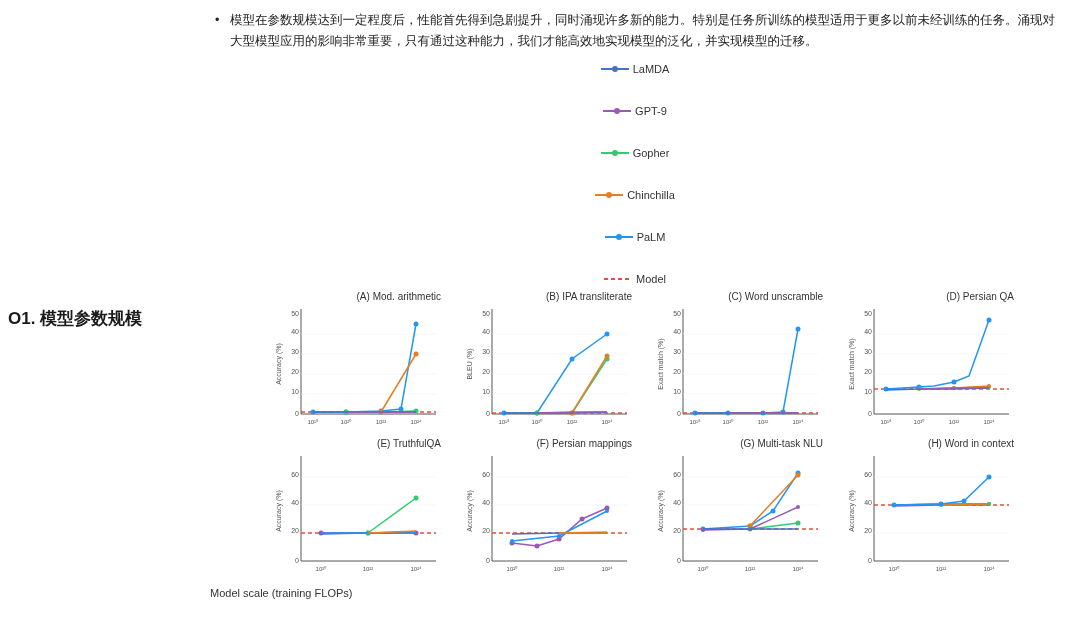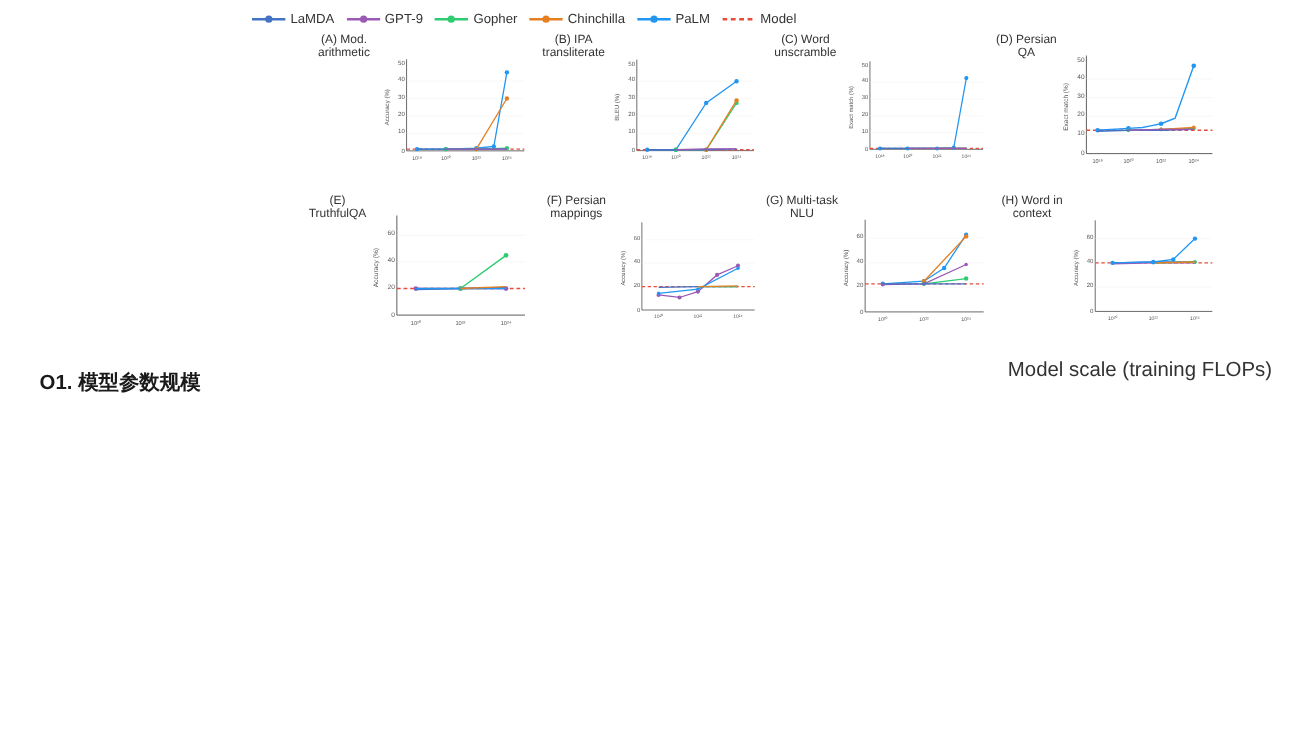--- a/index.html
+++ b/index.html
@@ -11,21 +11,21 @@
       overflow: hidden;
       display: flex;
     }
 
     .left-panel {
       width: 200px;
       min-width: 200px;
       display: flex;
       flex-direction: column;
       justify-content: space-around;
-      padding: 60px 20px 40px 33px;
+      padding: 60px 20px 40px 8px;
     }
 
     .section-label {
       font-size: 17px;
       font-weight: bold;
       color: #1a1a1a;
     }
 
     .right-panel {
       flex: 1;
@@ -47,25 +47,26 @@
     .intro-text::before {
       content: '•';
       position: absolute;
       left: 5px;
       top: 0;
     }
 
     .legend {
       display: flex;
       align-items: center;
-      gap: 10px;
+      gap: 30px;
       font-size: 11px;
       color: #333;
       margin-bottom: 6px;
       flex-wrap: wrap;
+      flex-direction: column;
     }
 
     .legend-item {
       display: flex;
       align-items: center;
       gap: 4px;
     }
 
     .charts-container {
       display: flex;
@@ -74,22 +75,22 @@
     }
 
     .charts-row {
       display: flex;
       gap: 6px;
       justify-content: center;
     }
 
     .chart-wrapper {
       display: flex;
-      flex-direction: row;
-      align-items: flex-start;
+      flex-direction: column;
+      align-items: flex-end;
       width: 185px;
     }
 
     .chart-title {
       font-size: 10px;
       color: #333;
       margin-bottom: 2px;
       text-align: center;
     }
 
@@ -98,34 +99,35 @@
       width: 170px;
       height: 130px;
     }
 
     svg.chart-svg {
       width: 100%;
       height: 100%;
     }
 
     .model-scale-label {
-      font-size: 17px;
+      font-size: 11px;
       color: #333;
-      text-align: right;
+      text-align: left;
       margin-top: 2px;
     }
   </style>
 </head>
 <body>
 
 <div class="left-panel">
   <div class="section-label">O1. 模型参数规模</div>
 </div>
 
 <div class="right-panel">
+  <div class="intro-text">模型在参数规模达到一定程度后，性能首先得到急剧提升，同时涌现许多新的能力。特别是任务所训练的模型适用于更多以前未经训练的任务。涌现对大型模型应用的影响非常重要，只有通过这种能力，我们才能高效地实现模型的泛化，并实现模型的迁移。</div>
 
   <div class="legend">
     <div class="legend-item">
       <svg width="28" height="10">
           <line x1="0" y1="5" x2="28" y2="5" stroke="#4472C4" stroke-width="2"></line>
           <circle cx="14" cy="5" r="3" fill="#4472C4"></circle>
         </svg>
       <span>LaMDA</span>
     </div>
     <div class="legend-item">

